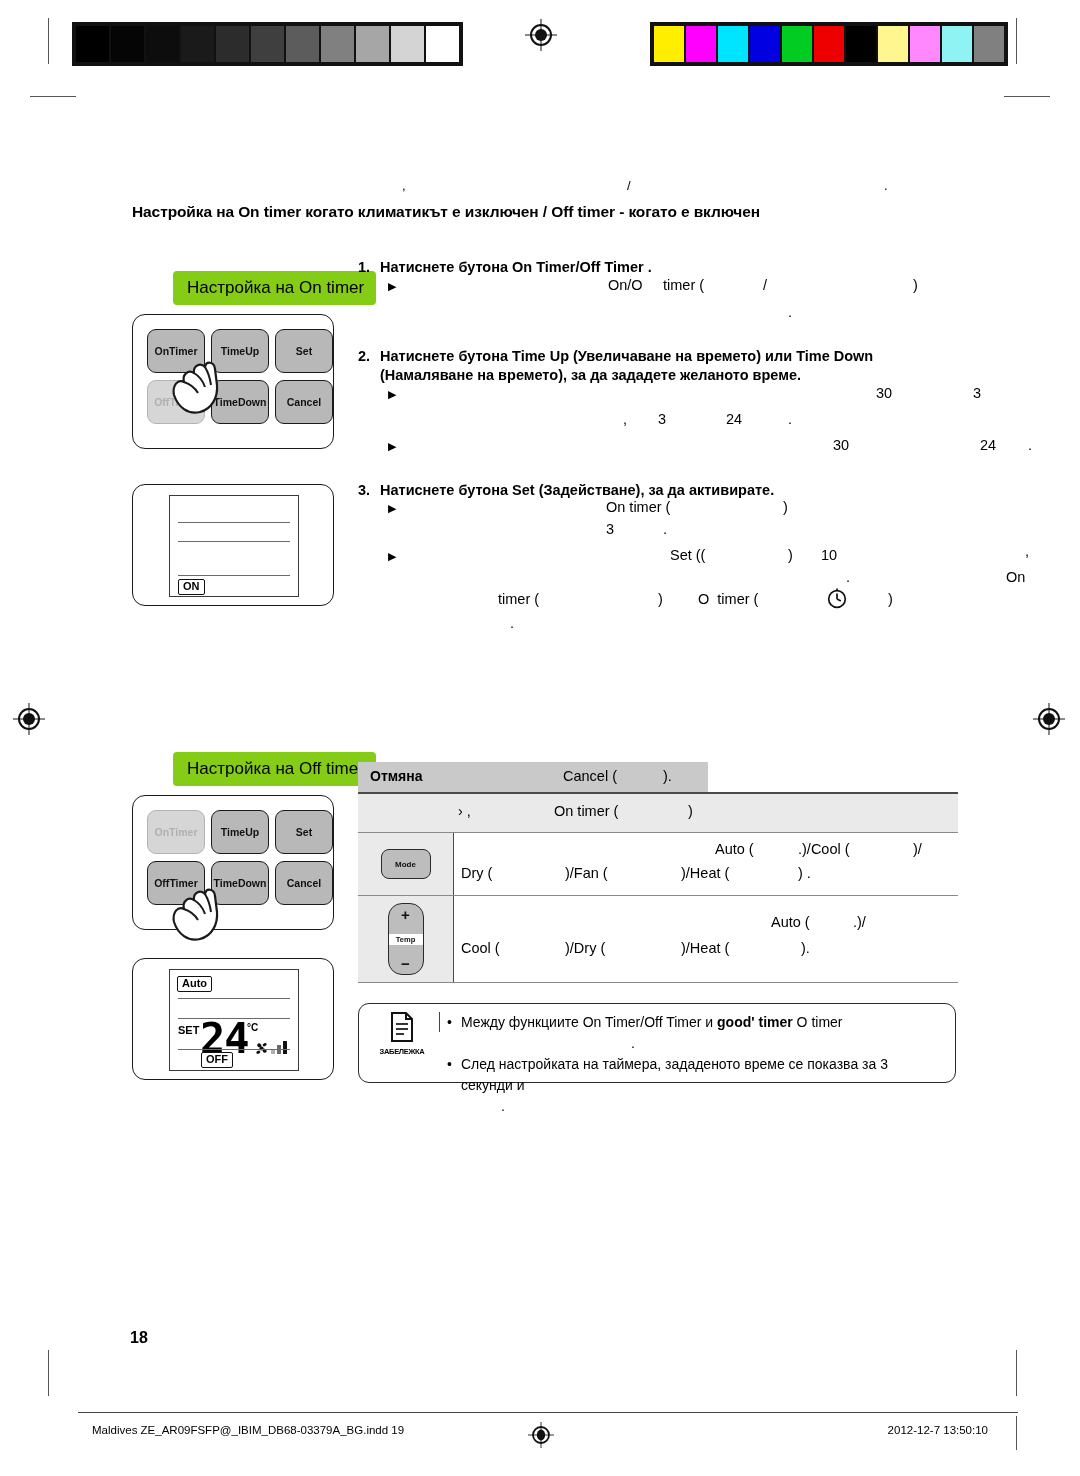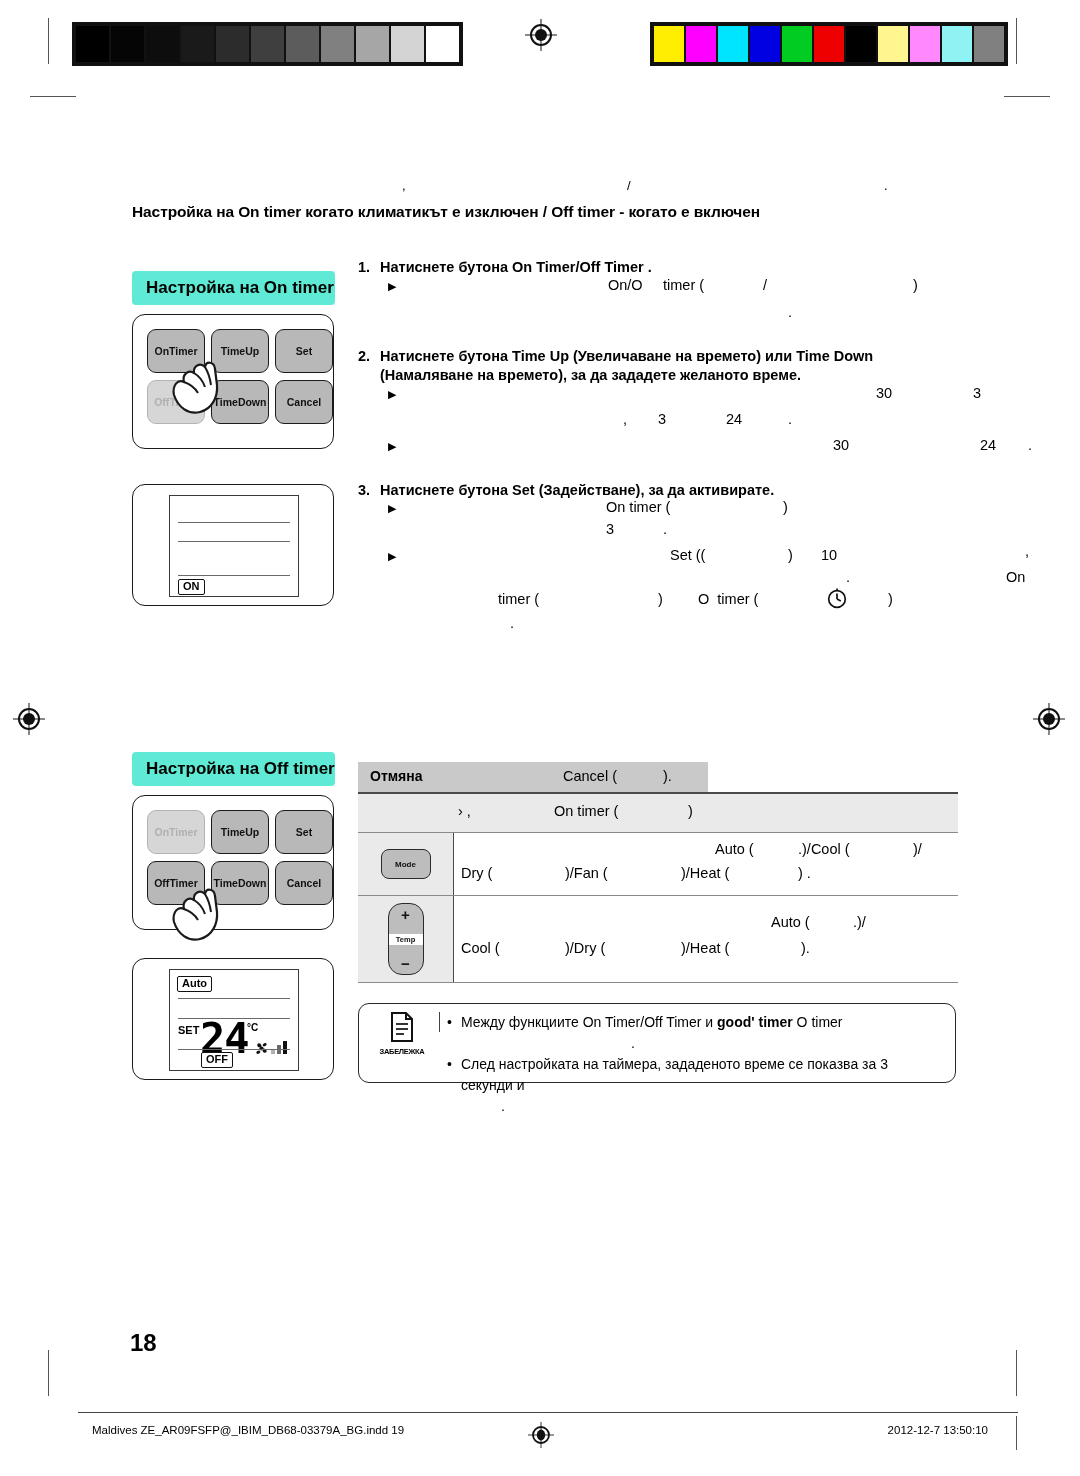--- a/index.html
+++ b/index.html
@@ -43,23 +43,24 @@
   .subtitle-frag .f2{position:absolute;left:495px;}
   .subtitle-frag .f3{position:absolute;left:752px;}
 
   h2.sub{
     position:absolute;left:132px;top:203px;width:860px;
     font-size:15.5px;font-weight:bold;margin:0;letter-spacing:-.1px;
   }
 
   
   .pill{
-    position:absolute;background:#5eead4;border-radius:4px;
-    font-size:17px;font-weight:bold;padding:7px 14px;
+    position:absolute;background:#84cc16;border-radius:4px;
+    font-size:17px;font-weight:normal;padding:7px 14px;
     white-space:nowrap;
+    margin-left:41px;
   }
   .pill.on{left:132px;top:271px;width:175px;}
   .pill.off{left:132px;top:752px;width:175px;text-align:center;}
 
   
   .remote{
     position:absolute;width:200px;height:133px;
     border:1.6px solid #1a1a1a;border-radius:13px;background:#fff;
   }
   .remote.r1{left:132px;top:314px;}
@@ -155,21 +156,21 @@
   }
   .note-icon{position:absolute;left:12px;top:8px;width:62px;text-align:center;}
   .note-icon .cap{font-size:7.5px;font-weight:bold;letter-spacing:-.3px;margin-top:1px;}
   .note-div{position:absolute;left:80px;top:8px;width:1.4px;height:20px;background:#444;}
   .note-body{position:absolute;left:88px;top:8px;width:496px;font-size:14px;line-height:1.5;}
   .note-li{position:relative;padding-left:14px;}
   .note-li .dot{position:absolute;left:0;top:0;}
   .bold{font-weight:bold;}
 
   
-  .pageno{position:absolute;left:130px;top:1329px;font-size:24px;font-weight:bold;text-align:center;}
+  .pageno{position:absolute;left:130px;top:1329px;font-size:16px;font-weight:bold;text-align:center;}
   .footer-rule{position:absolute;left:78px;top:1412px;width:940px;height:1.2px;background:#444;}
   .footer{position:absolute;top:1424px;font-size:11.5px;}
   .footer.left{left:92px;}
   .footer.right{right:92px;}
   .footer-reg{position:absolute;left:528px;top:1422px;}
   .vline{position:absolute;background:#555;width:1.2px;}
 </style>
 </head>
 <body>
 

